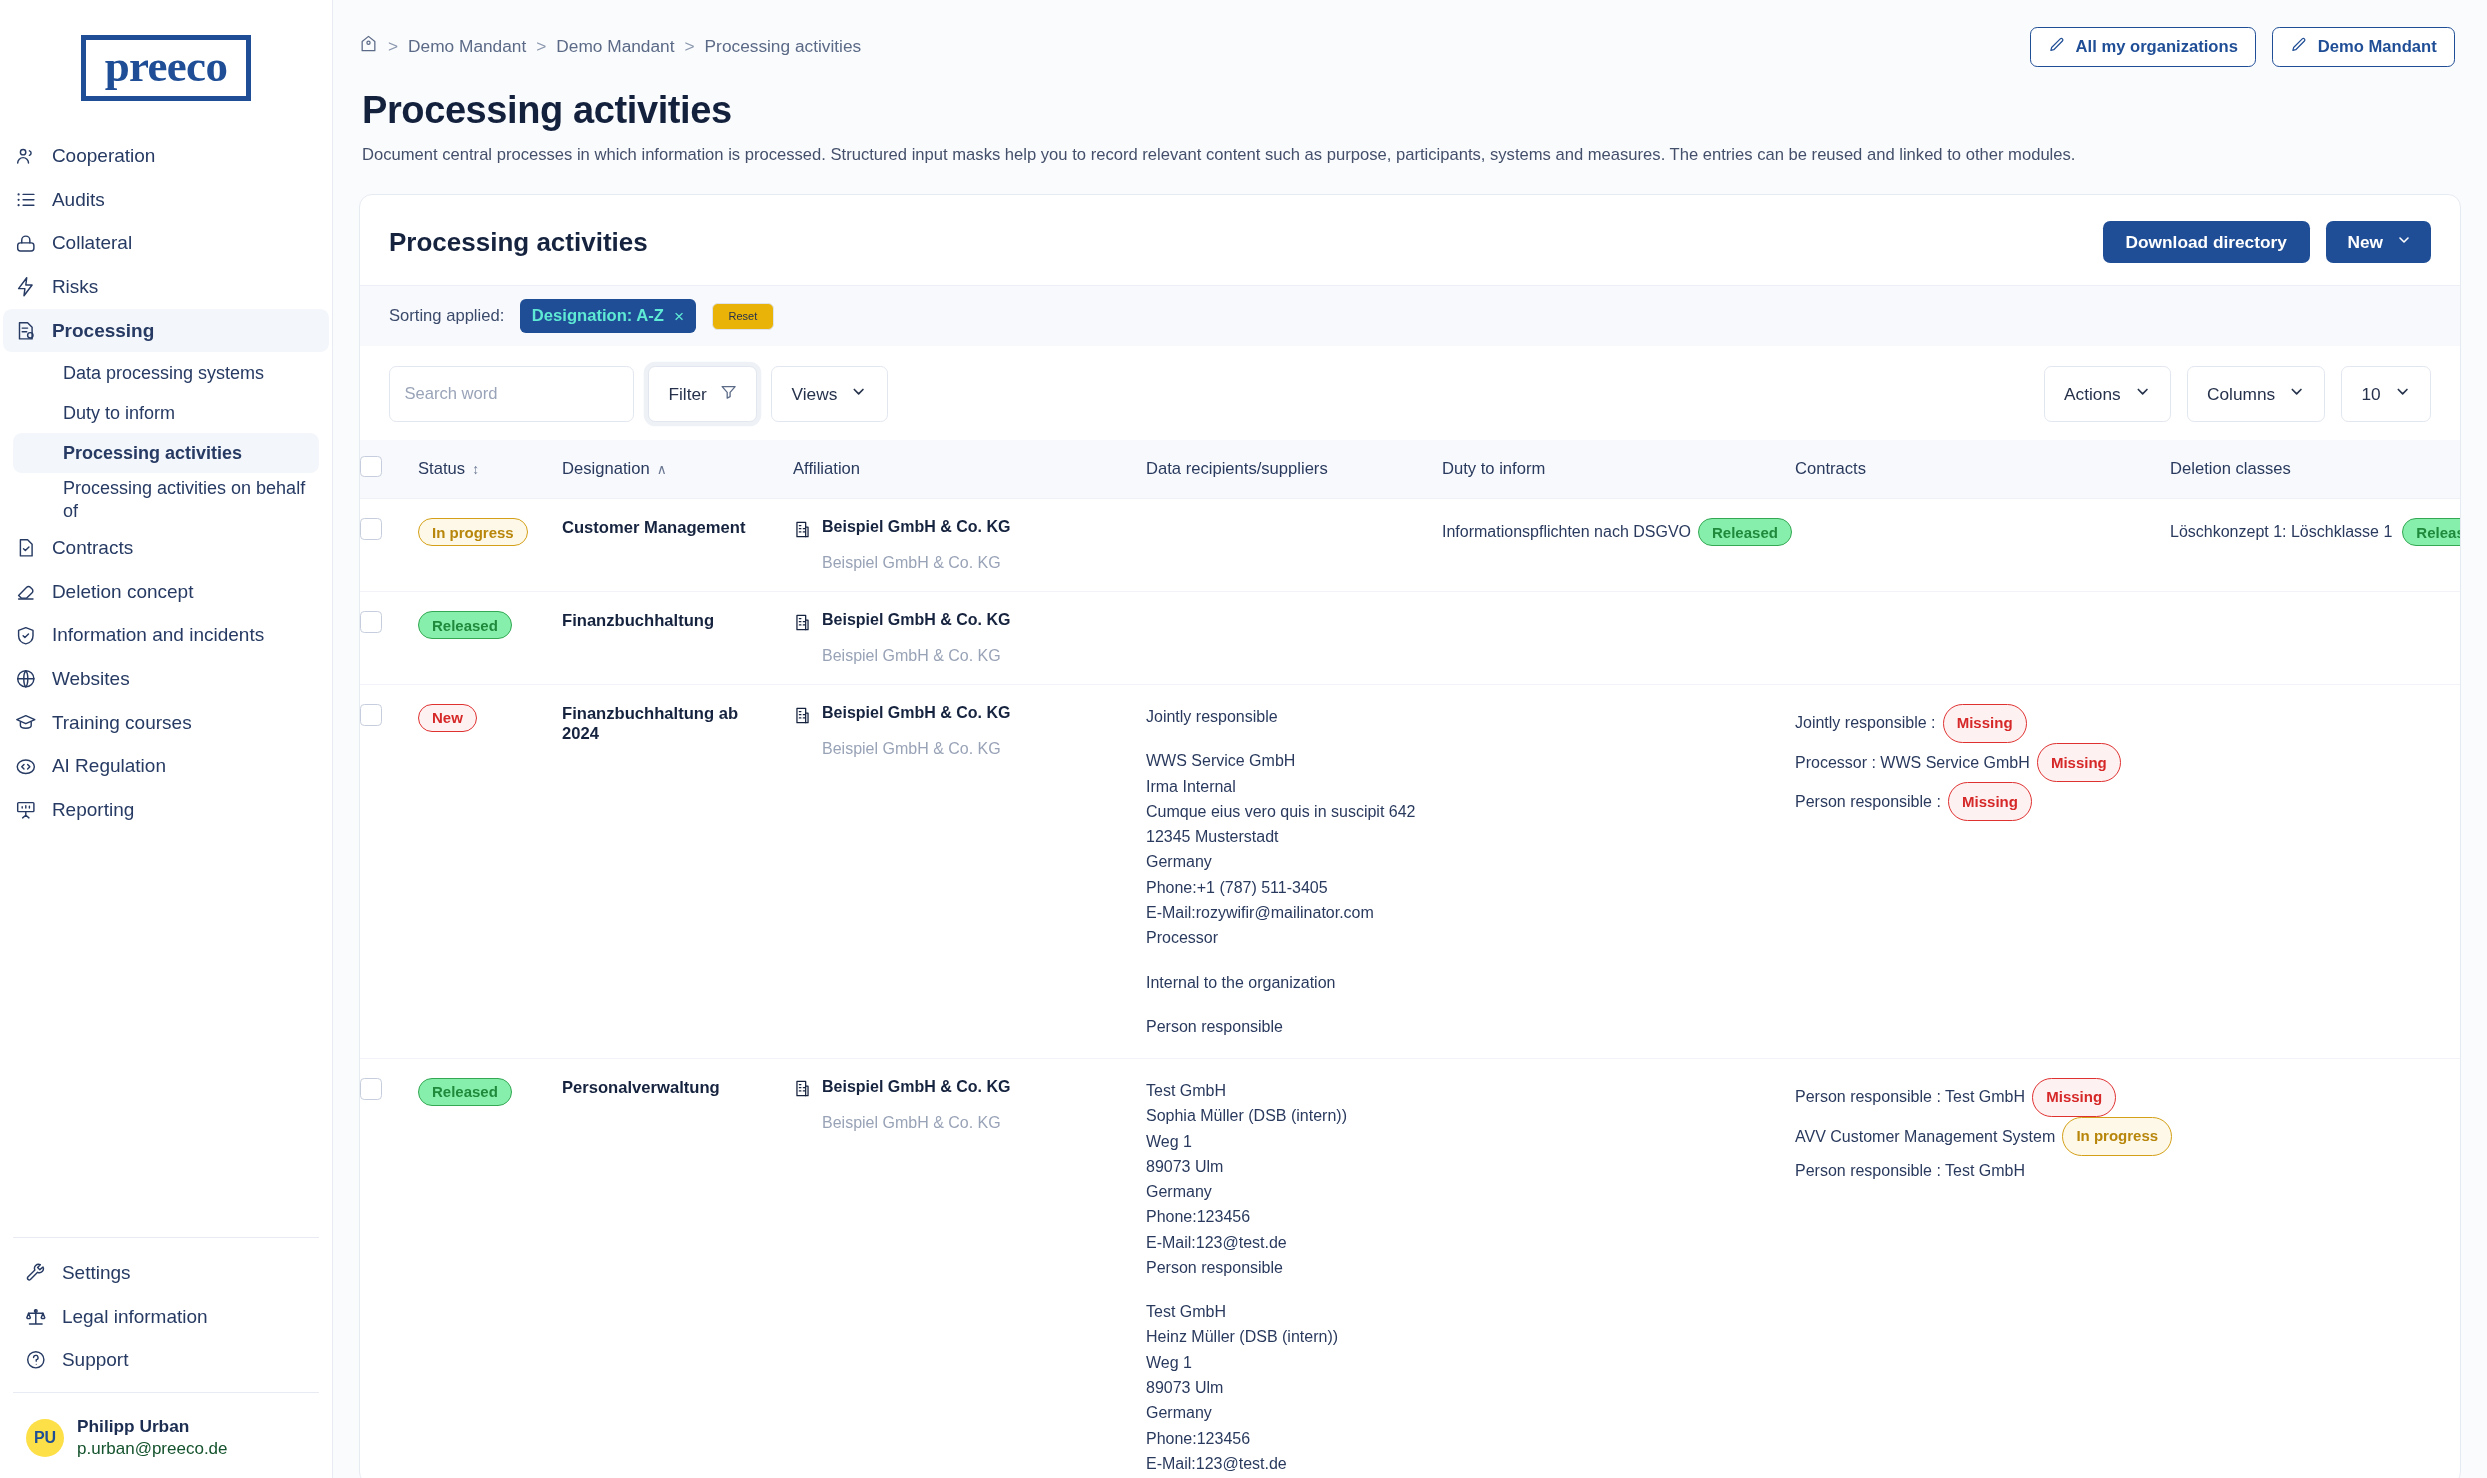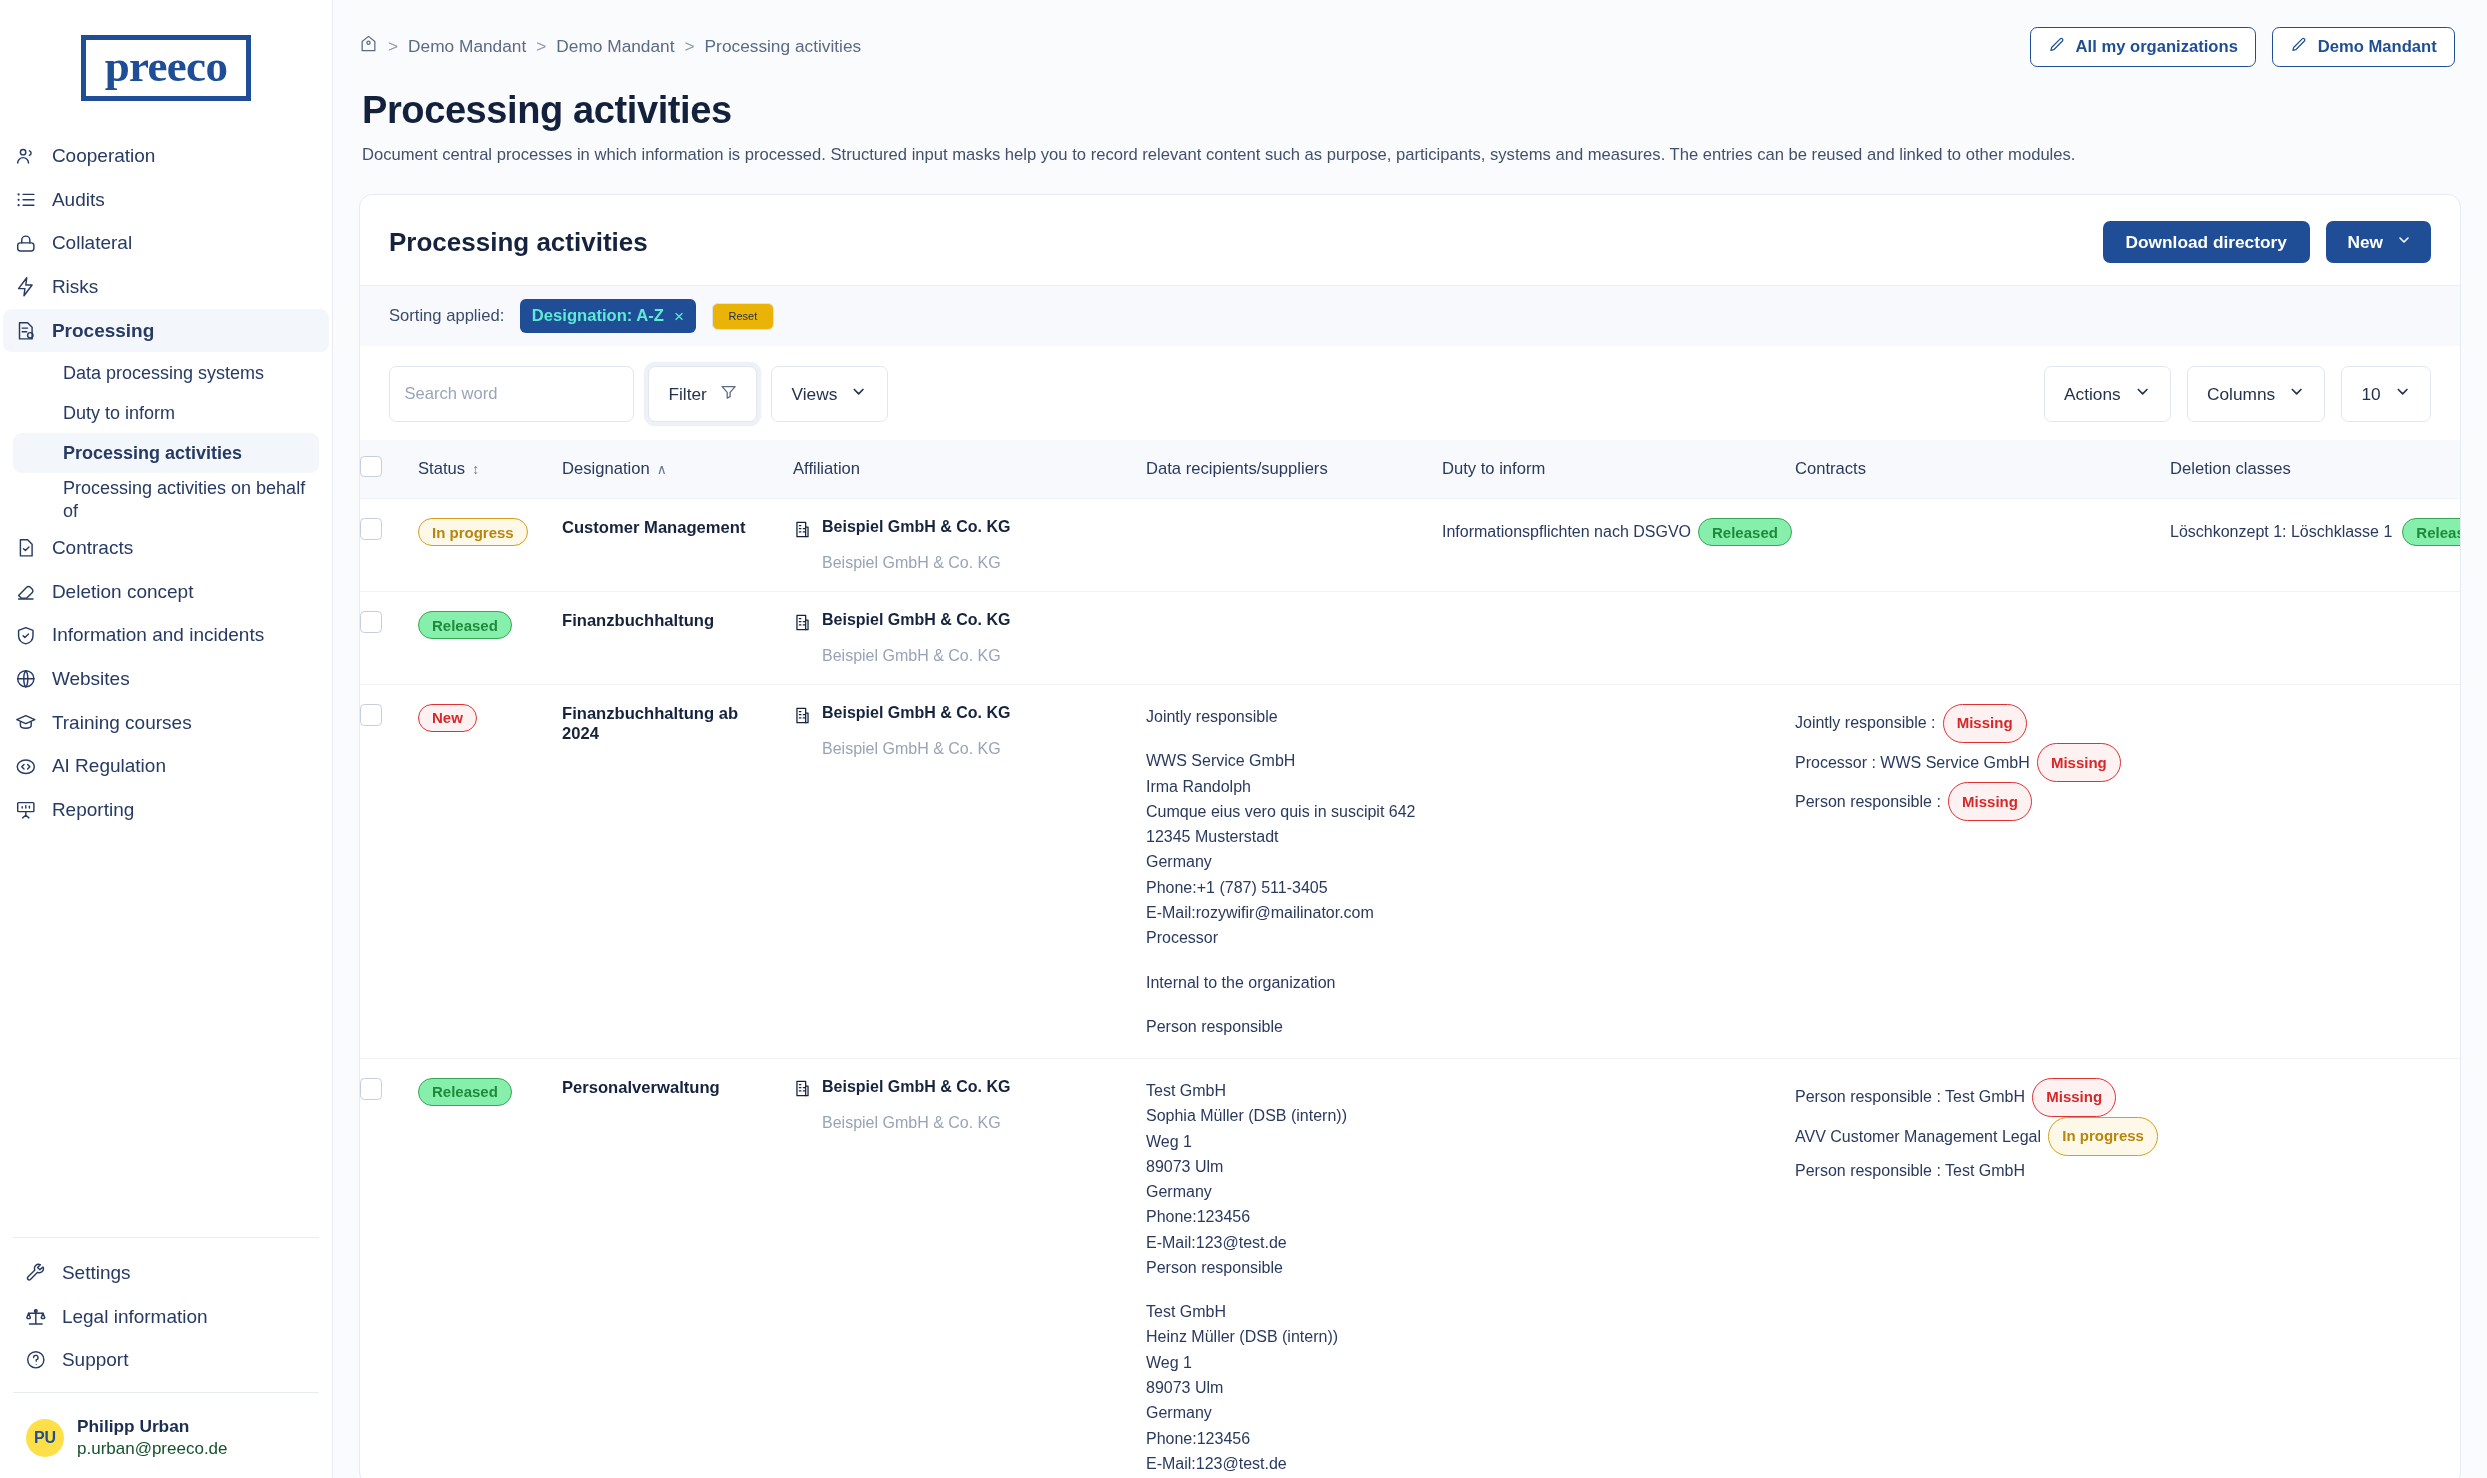--- a/index.html
+++ b/index.html
@@ -606,21 +606,21 @@
                       </svg></span>
                     <span class="aff-name">Beispiel GmbH &amp; Co. KG</span>
                   </div>
                   <div class="aff-sub">Beispiel GmbH &amp; Co. KG</div>
                 </div>
               </td>
               <td>
                 <div class="recip-line">Jointly responsible</div>
                 <div class="recip-gap"></div>
                 <div class="recip-line">WWS Service GmbH</div>
-                <div class="recip-line">Irma Randolph</div>
+                <div class="recip-line">Irma Internal</div>
                 <div class="recip-line">Cumque eius vero quis in suscipit 642</div>
                 <div class="recip-line">12345 Musterstadt</div>
                 <div class="recip-line">Germany</div>
                 <div class="recip-line">Phone:+1 (787) 511-3405</div>
                 <div class="recip-line">E-Mail:rozywifir@mailinator.com</div>
                 <div class="recip-line">Processor</div>
                 <div class="recip-gap"></div>
                 <div class="recip-line">Internal to the organization</div>
                 <div class="recip-gap"></div>
                 <div class="recip-line">Person responsible</div>
@@ -678,21 +678,21 @@
                 <div class="recip-line">E-Mail:123@test.de</div>
                 <div class="recip-line">Person responsible</div>
               </td>
               <td></td>
               <td>
                 <div class="contract-line">
                   <span class="nowrap">Person responsible : Test GmbH</span>
                   <span class="badge badge-missing">Missing</span>
                 </div>
                 <div class="contract-line">
-                  <span class="nowrap">AVV Customer Management Legal</span>
+                  <span class="nowrap">AVV Customer Management System</span>
                   <span class="badge badge-inprogress">In progress</span>
                 </div>
                 <div class="contract-line">
                   <span class="nowrap">Person responsible : Test GmbH</span>
                 </div>
               </td>
               <td></td>
             </tr>
           </tbody>
       </table>

